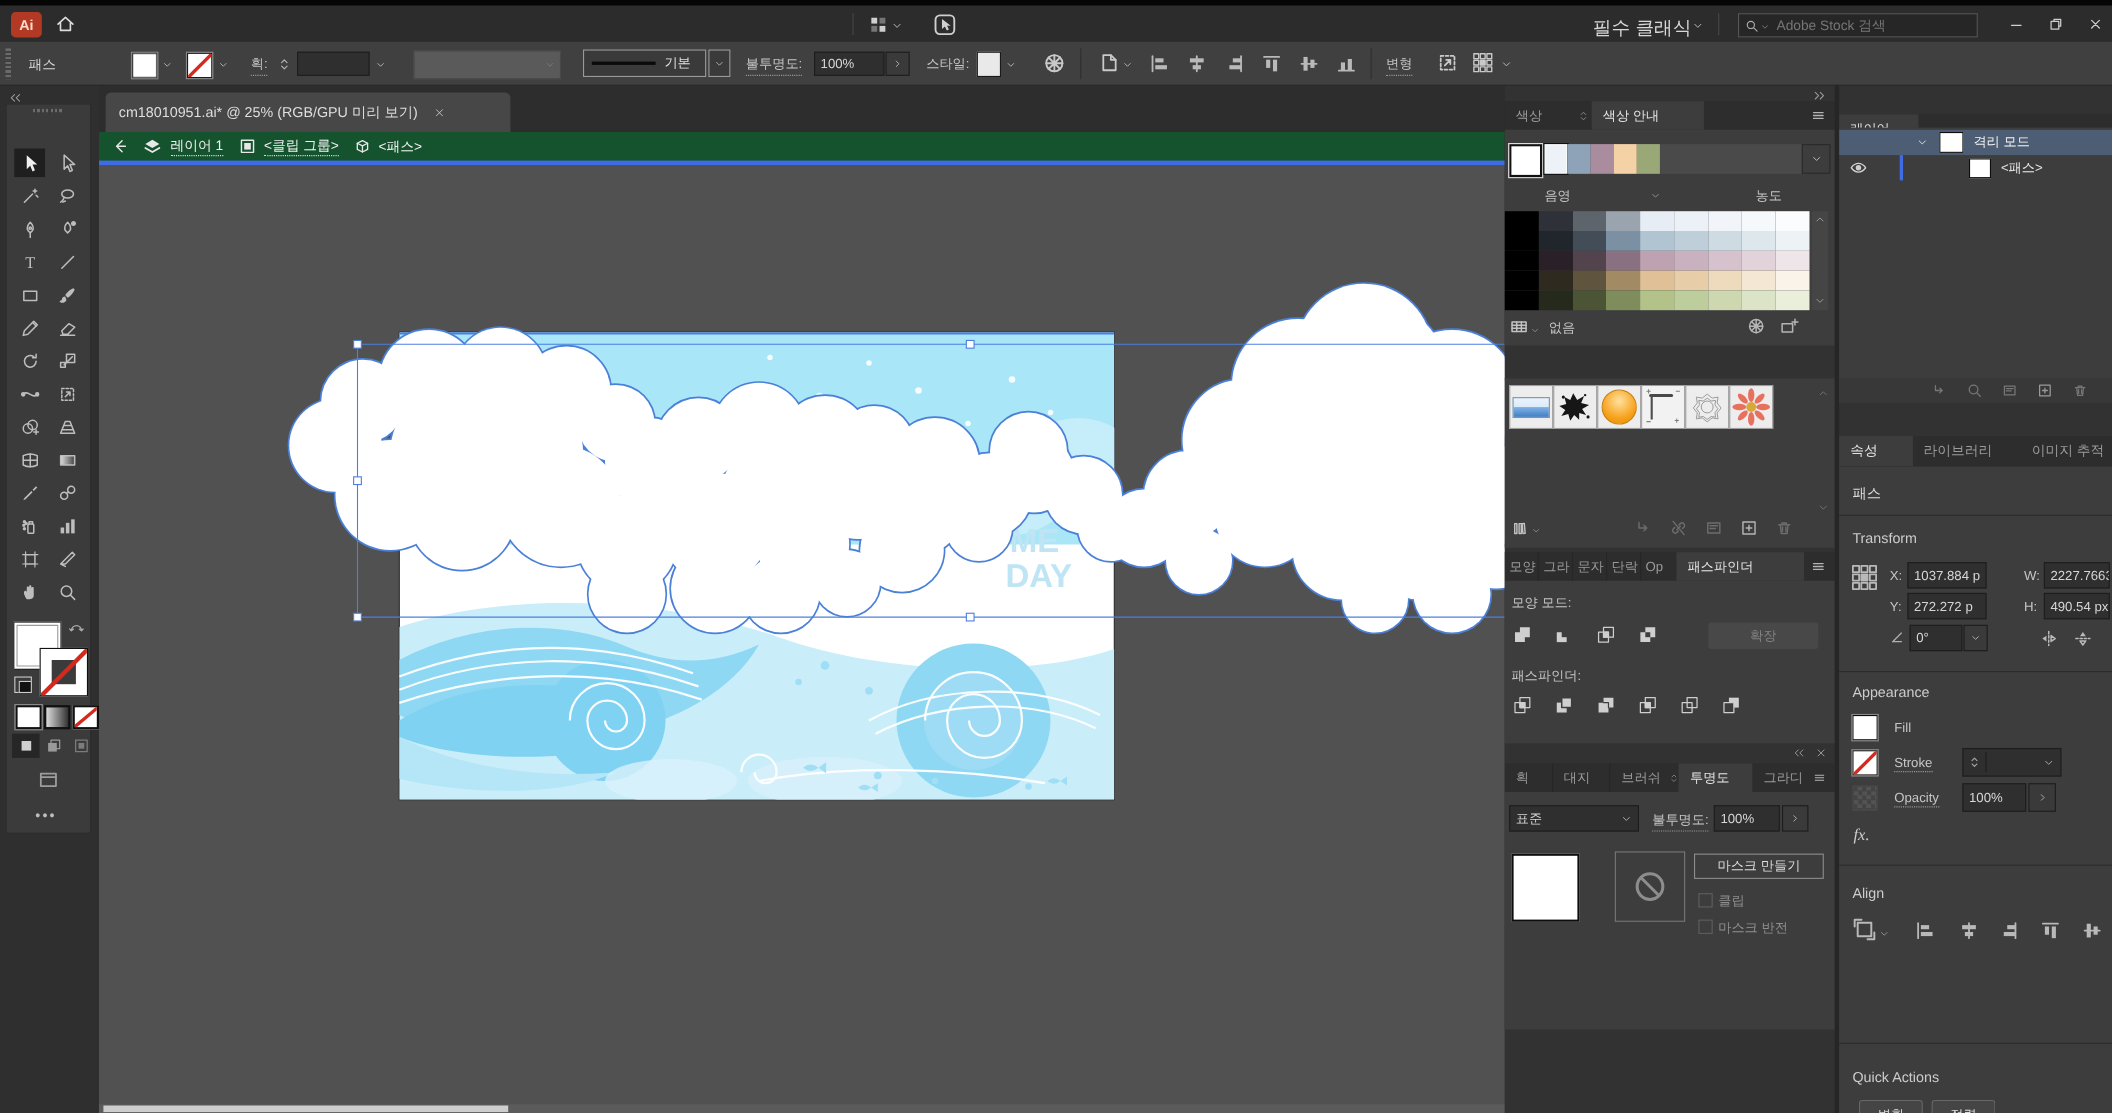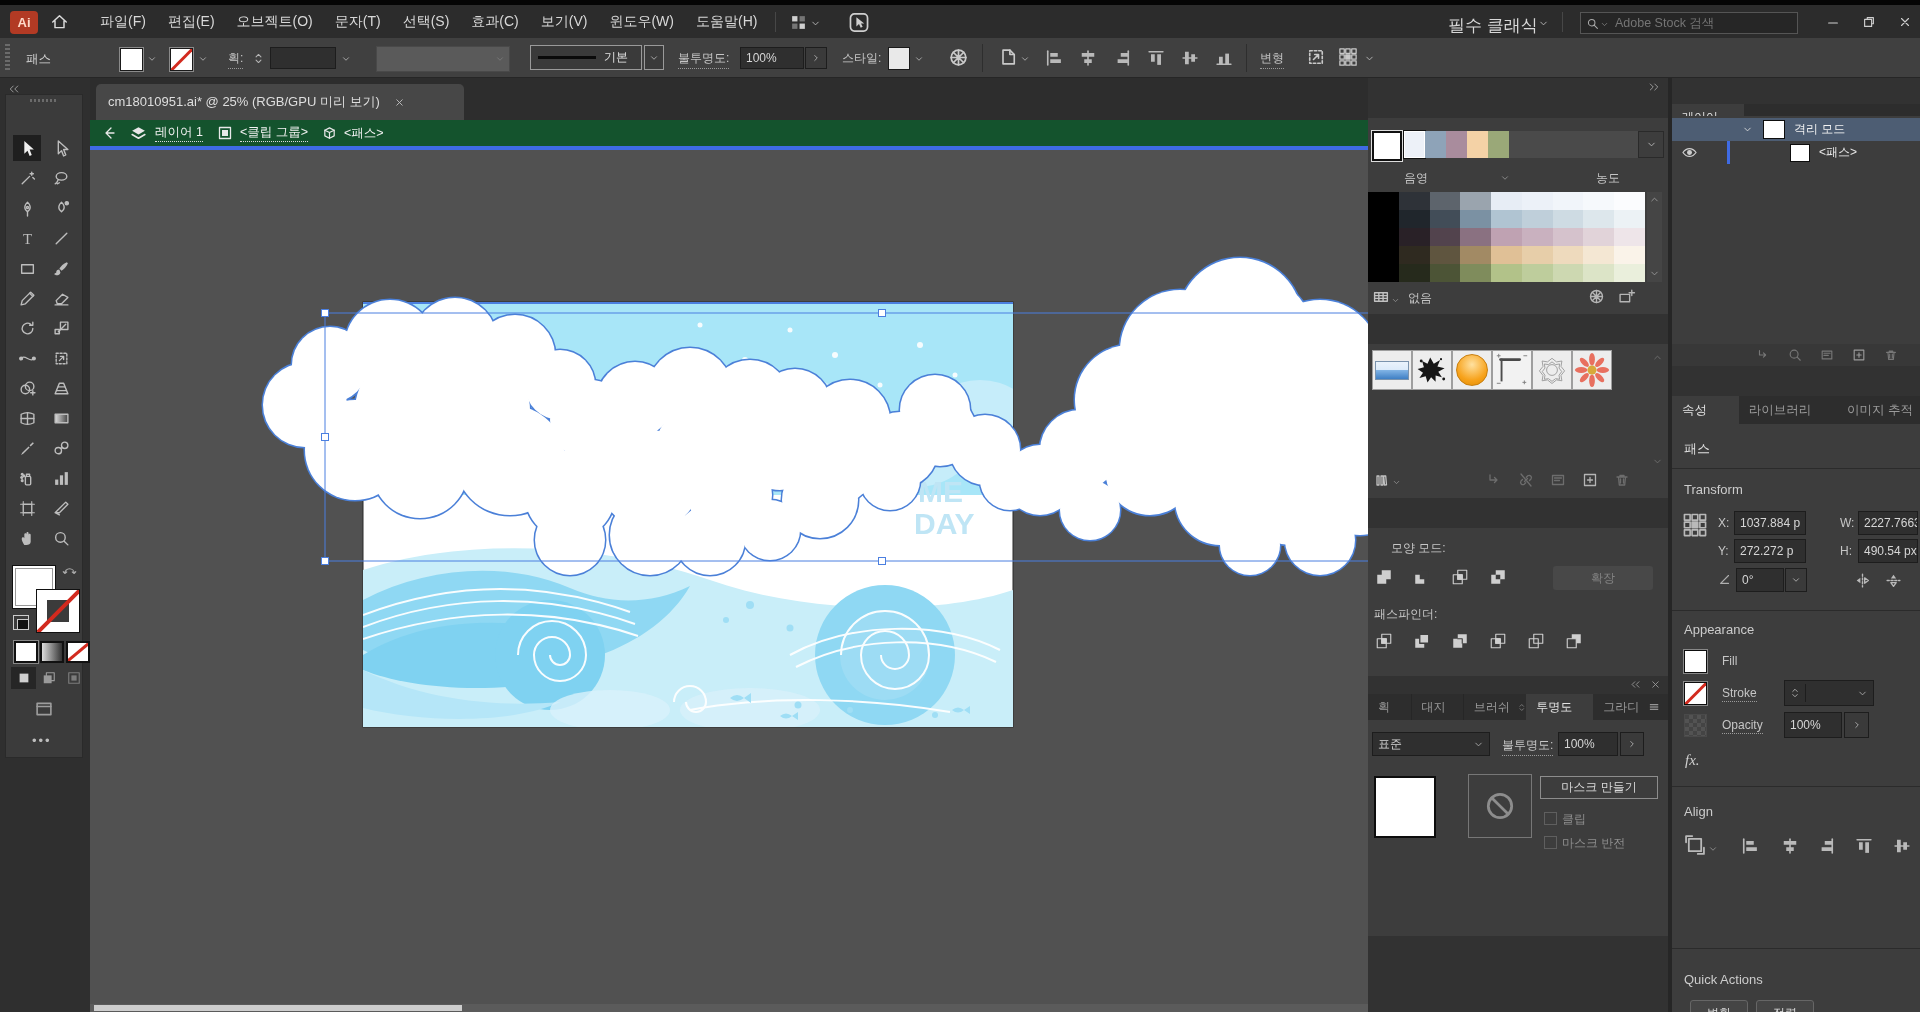--- a/index.html
+++ b/index.html
@@ -33,31 +33,20 @@
 </head>
 <body>
 
 <div class="ab" style="left:0;top:0;width:1920px;height:38px;background:#2c2c2c;border-top:5px solid #050505;box-sizing:border-box">
   <div class="ab" style="left:10px;top:6px;width:28px;height:23px;background:#b23a24;color:#ffd9c9;border-radius:4px;font-size:13px;font-weight:bold;display:flex;align-items:center;justify-content:center">Ai</div>
   <span class="ic ab" style="left:50px;top:8px;width:19px;height:18px;color:#dcdcdc">
       <svg viewBox="0 0 16 16" fill="none" stroke="currentColor" stroke-width="1.3" stroke-linecap="round" stroke-linejoin="round" style="width:100%;height:100%;display:block">
         <path d="M2 8l6-5.5L14 8M4 7v6h8V7"></path>
       </svg>
     </span>
-  <div class="ab" style="left:100px;top:0;height:33px;display:flex;gap:22px;align-items:center">
-      <span class="menu-item">파일(F)</span>
-      <span class="menu-item">편집(E)</span>
-      <span class="menu-item">오브젝트(O)</span>
-      <span class="menu-item">문자(T)</span>
-      <span class="menu-item">선택(S)</span>
-      <span class="menu-item">효과(C)</span>
-      <span class="menu-item">보기(V)</span>
-      <span class="menu-item">윈도우(W)</span>
-      <span class="menu-item">도움말(H)</span>
-    </div>
   <div class="ab" style="left:775px;top:7px;width:1px;height:20px;background:#474747"></div>
   <span class="ic ab" style="left:790px;top:9px;width:17px;height:17px;color:#cfcfcf">
       <svg viewBox="0 0 16 16" fill="none" stroke="currentColor" stroke-width="1.3" stroke-linecap="round" stroke-linejoin="round" style="width:100%;height:100%;display:block">
         <rect x="2" y="2" width="5" height="5" fill="currentColor" stroke="none"></rect>
         <rect x="9" y="2" width="5" height="5" fill="currentColor" stroke="none" opacity=".45"></rect>
         <rect x="2" y="9" width="5" height="5" fill="currentColor" stroke="none" opacity=".45"></rect>
         <rect x="9" y="9" width="5" height="5" fill="currentColor" stroke="none"></rect>
       </svg>
     </span>
   <span class="ic ab" style="left:810px;top:13px;width:11px;height:11px;color:#bbb">
@@ -748,20 +737,34 @@
   </div>
 </div>
 
 <div class="ab" style="left:1368px;top:78px;width:300px;height:934px;background:#323232">
   <span class="ic ab" style="left:280px;top:3px;width:12px;height:12px;color:#9a9a9a">
       <svg viewBox="0 0 16 16" fill="none" stroke="currentColor" stroke-width="1.3" stroke-linecap="round" stroke-linejoin="round" style="width:100%;height:100%;display:block">
         <path d="M3 4l4 4-4 4M9 4l4 4-4 4"></path>
       </svg>
     </span>
 
+  <div class="tabstrip ab" style="left:0;top:14px;width:300px;height:26px">
+    <div class="ptab" style="width:44px">색상</div>
+    <span class="ic" style="width:11px;height:11px;color:#8b8b8b;align-self:center;margin:0 2px">
+        <svg viewBox="0 0 16 16" fill="none" stroke="currentColor" stroke-width="1.3" stroke-linecap="round" stroke-linejoin="round" style="width:100%;height:100%;display:block">
+          <path d="M5 6l3-3 3 3M5 10l3 3 3-3"></path>
+        </svg>
+      </span>
+    <div class="ptab on" style="width:82px">색상 안내</div>
+    <span class="ic" style="width:14px;height:14px;color:#b5b5b5;align-self:center;margin-left:auto;margin-right:8px">
+        <svg viewBox="0 0 16 16" fill="none" stroke="currentColor" stroke-width="1.3" stroke-linecap="round" stroke-linejoin="round" style="width:100%;height:100%;display:block">
+          <path d="M3 5h10M3 8h10M3 11h10"></path>
+        </svg>
+      </span>
+  </div>
   <div class="panel ab" style="left:0;top:40px;width:300px;height:196px">
     <div class="ab" style="left:4px;top:13px;width:26px;height:26px;background:#fff;border:2px solid #111;outline:1px solid #ddd"></div>
     <div class="ab" style="left:36px;top:13px;width:242px;height:27px;background:#4a4a4a;font-size:0"><span class="hm-sw" style="background: rgb(237, 241, 248);"></span><span class="hm-sw" style="background: rgb(142, 163, 184);"></span><span class="hm-sw" style="background: rgb(169, 140, 157);"></span><span class="hm-sw" style="background: rgb(244, 210, 166);"></span><span class="hm-sw" style="background: rgb(154, 168, 120);"></span></div>
     <div class="ab arrbtn" style="left:270px;top:13px;width:26px;height:27px;background:#3d3d3d;border-color:#2a2a2a">
         <span class="ic" style="width:11px;height:11px">
           <svg viewBox="0 0 16 16" fill="none" stroke="currentColor" stroke-width="1.3" stroke-linecap="round" stroke-linejoin="round" style="width:100%;height:100%;display:block">
             <path d="M4 6l4 4 4-4"></path>
           </svg>
         </span>
       </div>
@@ -958,22 +961,35 @@
           <path d="M8 5.5v5M5.5 8h5"></path>
         </svg>
       </span>
     <span class="ic ab" style="left:246px;top:128px;width:16px;height:16px;color:#6d6d6d">
         <svg viewBox="0 0 16 16" fill="none" stroke="currentColor" stroke-width="1.3" stroke-linecap="round" stroke-linejoin="round" style="width:100%;height:100%;display:block">
           <path d="M4.5 5l.8 8h5.4l.8-8M3 5h10M6 5V3.5h4V5M6.5 7v4M9.5 7v4"></path>
         </svg>
       </span>
   </div>
 
+  <div class="tabstrip ab" style="left:0;top:424px;width:300px;height:26px">
+    <div class="ptab" style="width:22px;padding:0 4px;border-right:1px solid #262626">모양</div>
+    <div class="ptab" style="width:22px;padding:0 4px;border-right:1px solid #262626">그라</div>
+    <div class="ptab" style="width:22px;padding:0 4px;border-right:1px solid #262626">문자</div>
+    <div class="ptab" style="width:22px;padding:0 4px;border-right:1px solid #262626">단락</div>
+    <div class="ptab" style="width:24px;padding:0 4px">Op</div>
+    <div class="ptab on" style="width:96px">패스파인더</div>
+    <span class="ic" style="width:14px;height:14px;color:#b5b5b5;align-self:center;margin-left:auto;margin-right:8px">
+        <svg viewBox="0 0 16 16" fill="none" stroke="currentColor" stroke-width="1.3" stroke-linecap="round" stroke-linejoin="round" style="width:100%;height:100%;display:block">
+          <path d="M3 5h10M3 8h10M3 11h10"></path>
+        </svg>
+      </span>
+  </div>
   <div class="panel ab" style="left:0;top:450px;width:300px;height:148px">
-    <span class="ab lab" style="left:23px;top:12px">모양 모드:</span>
+    <span class="ab lab" style="left:6px;top:12px">모양 모드:</span>
     <div class="ab pfbtn" style="left:4px;top:38px">
         <span class="ic" style="width:18px;height:18px">
           <svg viewBox="0 0 16 16" fill="none" stroke="currentColor" stroke-width="1.3" stroke-linecap="round" stroke-linejoin="round" style="width:100%;height:100%;display:block">
             <path d="M2 6h8v8H2zM6 2h8v8H6z" fill="currentColor" stroke="none"></path>
           </svg>
         </span>
       </div>
     <div class="ab pfbtn" style="left:42px;top:38px">
         <span class="ic" style="width:18px;height:18px">
           <svg viewBox="0 0 16 16" fill="none" stroke="currentColor" stroke-width="1.3" stroke-linecap="round" stroke-linejoin="round" style="width:100%;height:100%;display:block">

